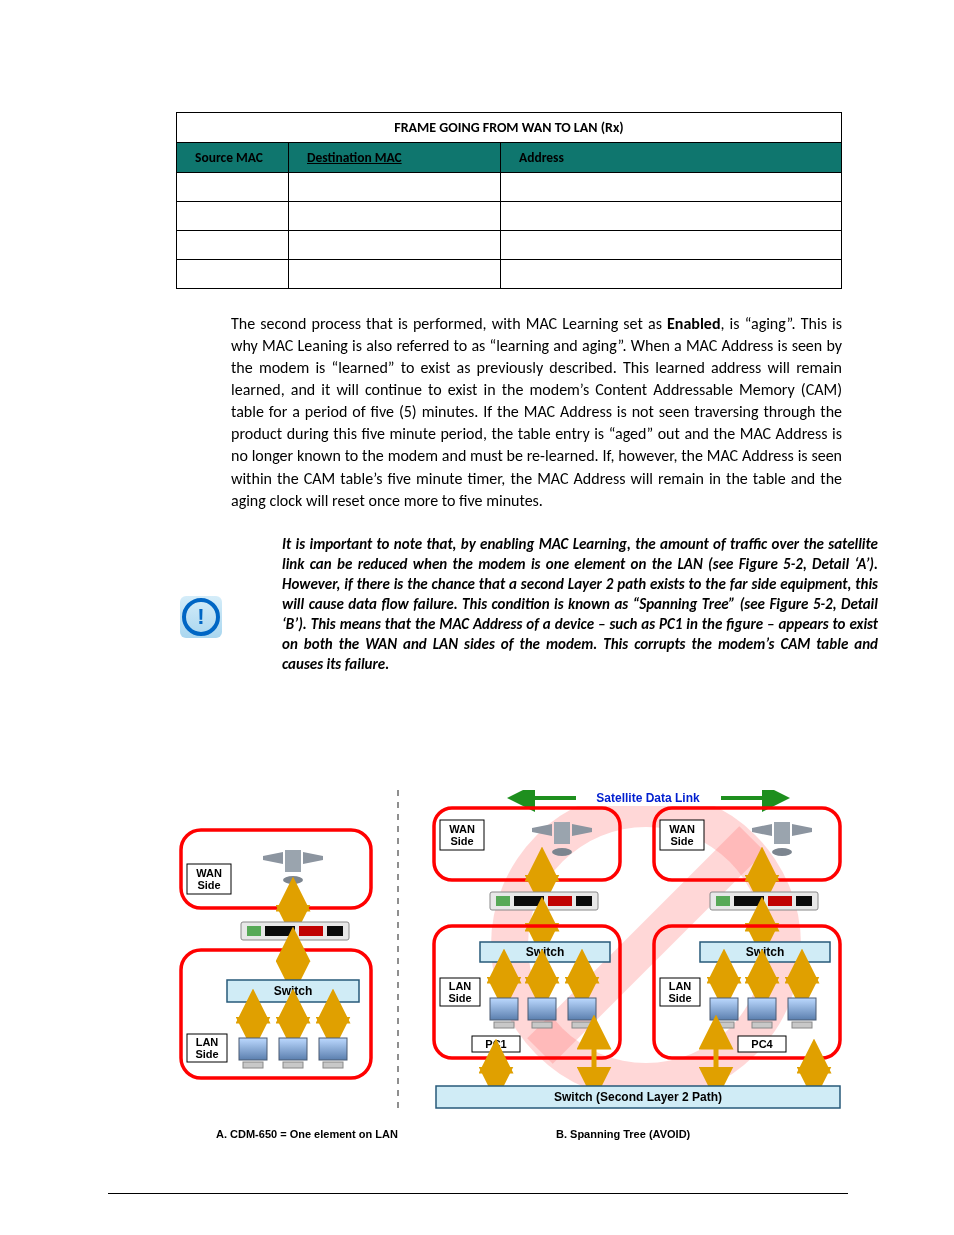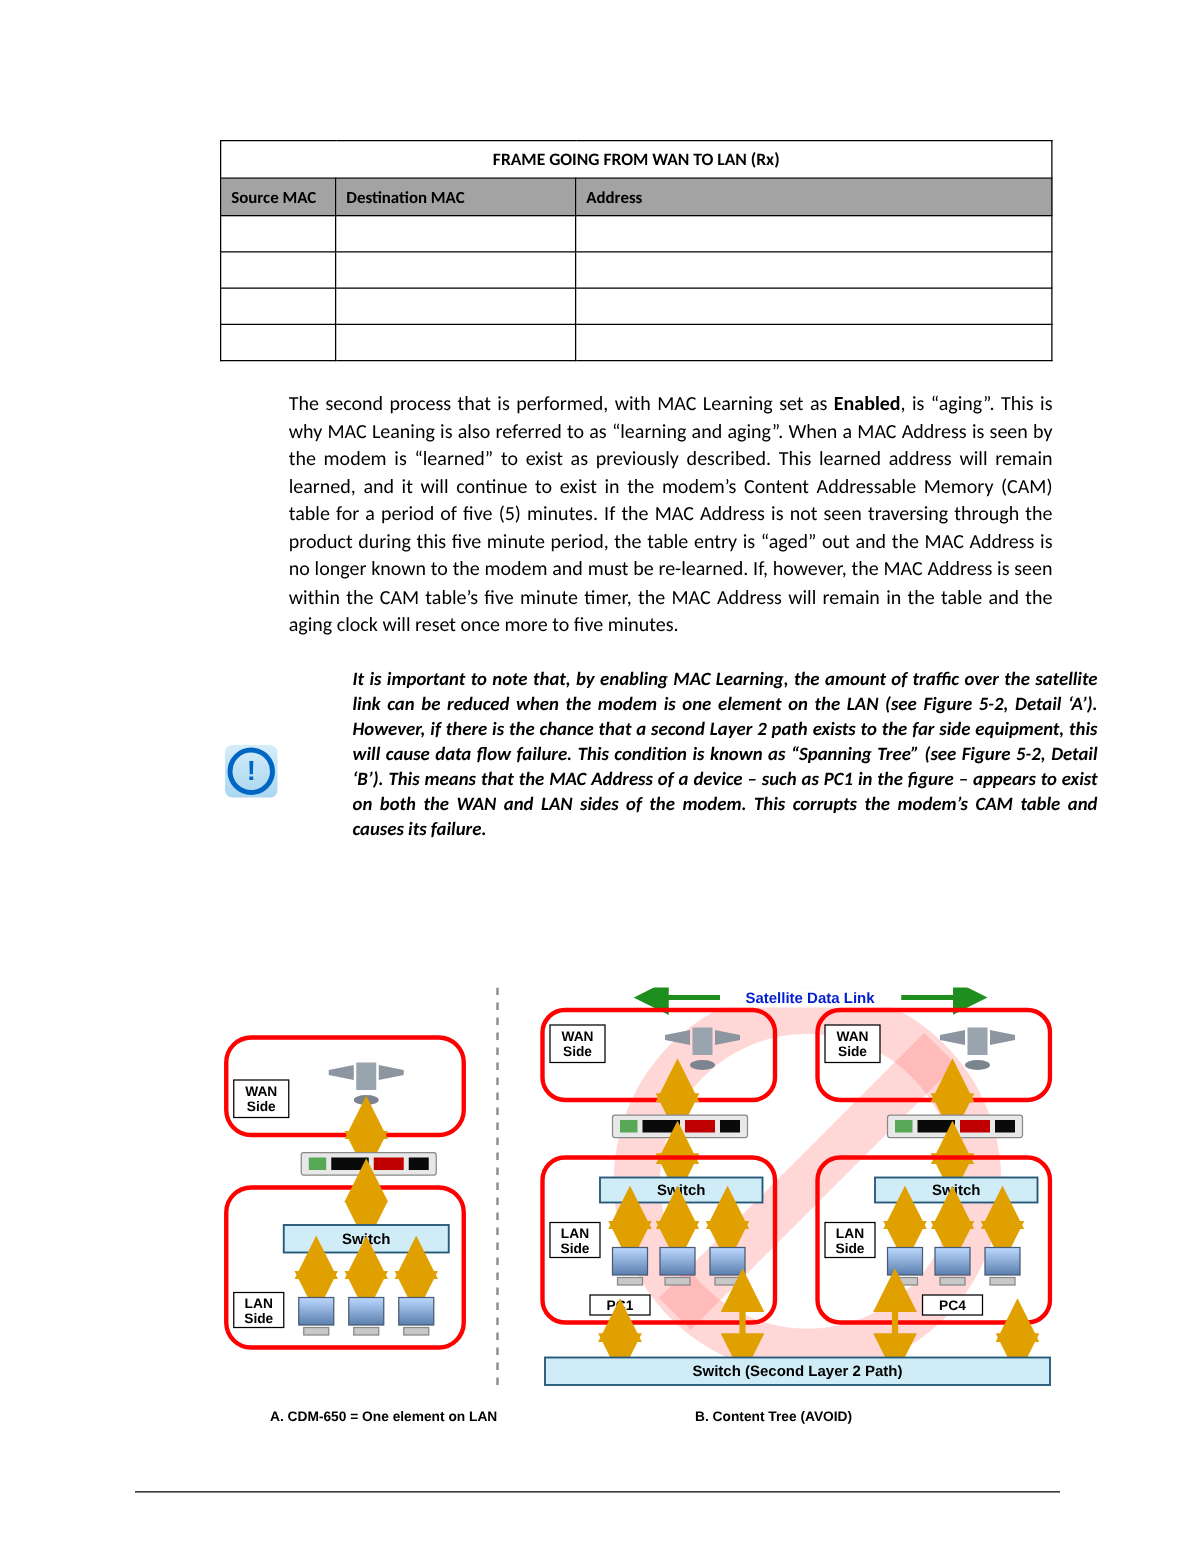--- a/index.html
+++ b/index.html
@@ -15,36 +15,36 @@
     left:176px;top:112px;width:666px;
   }
   
   table.frame{
     width:100%;
     border-collapse:collapse;
     font-size:13.5px;
   }
   table.frame th,table.frame td{
     border:1px solid #000;
-    padding:6px 8px;
+    padding:6px 18px;
     text-align:left;
     vertical-align:middle;
     height:16px;
   }
   table.frame .title-row th{
     text-align:center;
     font-weight:700;
     font-size:14px;
   }
   table.frame .hdr th{
     font-weight:700;
-    background:#a3a3a3;
+    background:#0f766e;
   }
   .col-src{width:75px;}
-  .col-dst{width:175px;}
+  .col-dst{width:175px;text-decoration:underline;}
 
   
   p.para{
     margin:24px 0 0 55px;
     width:611px;
     font-size:16px;
     line-height:1.38;
     text-align:justify;
   }
   p.note{
@@ -308,17 +308,17 @@
         <line x1="160" y1="248" x2="160" y2="276" stroke="#e0a000" stroke-width="5" marker-start="url(#arr)" marker-end="url(#arr)"></line>
       </g>
 
       <rect x="260" y="296" width="404" height="22" fill="#d0ecf6" stroke="#275a7a" stroke-width="1.5"></rect>
       <text x="462" y="311" text-anchor="middle" font-family="Arial" font-weight="700" font-size="12">Switch (Second Layer 2 Path)</text>
     </svg>
   </div>
 
   <div class="captions">
     <span class="cap-a">A. CDM-650 = One element on LAN</span>
-    <span class="cap-b">B. Content Tree (AVOID)</span>
+    <span class="cap-b">B. Spanning Tree (AVOID)</span>
   </div>
 
   <div class="foot-rule"></div>
 </div>
 
 </body></html>

